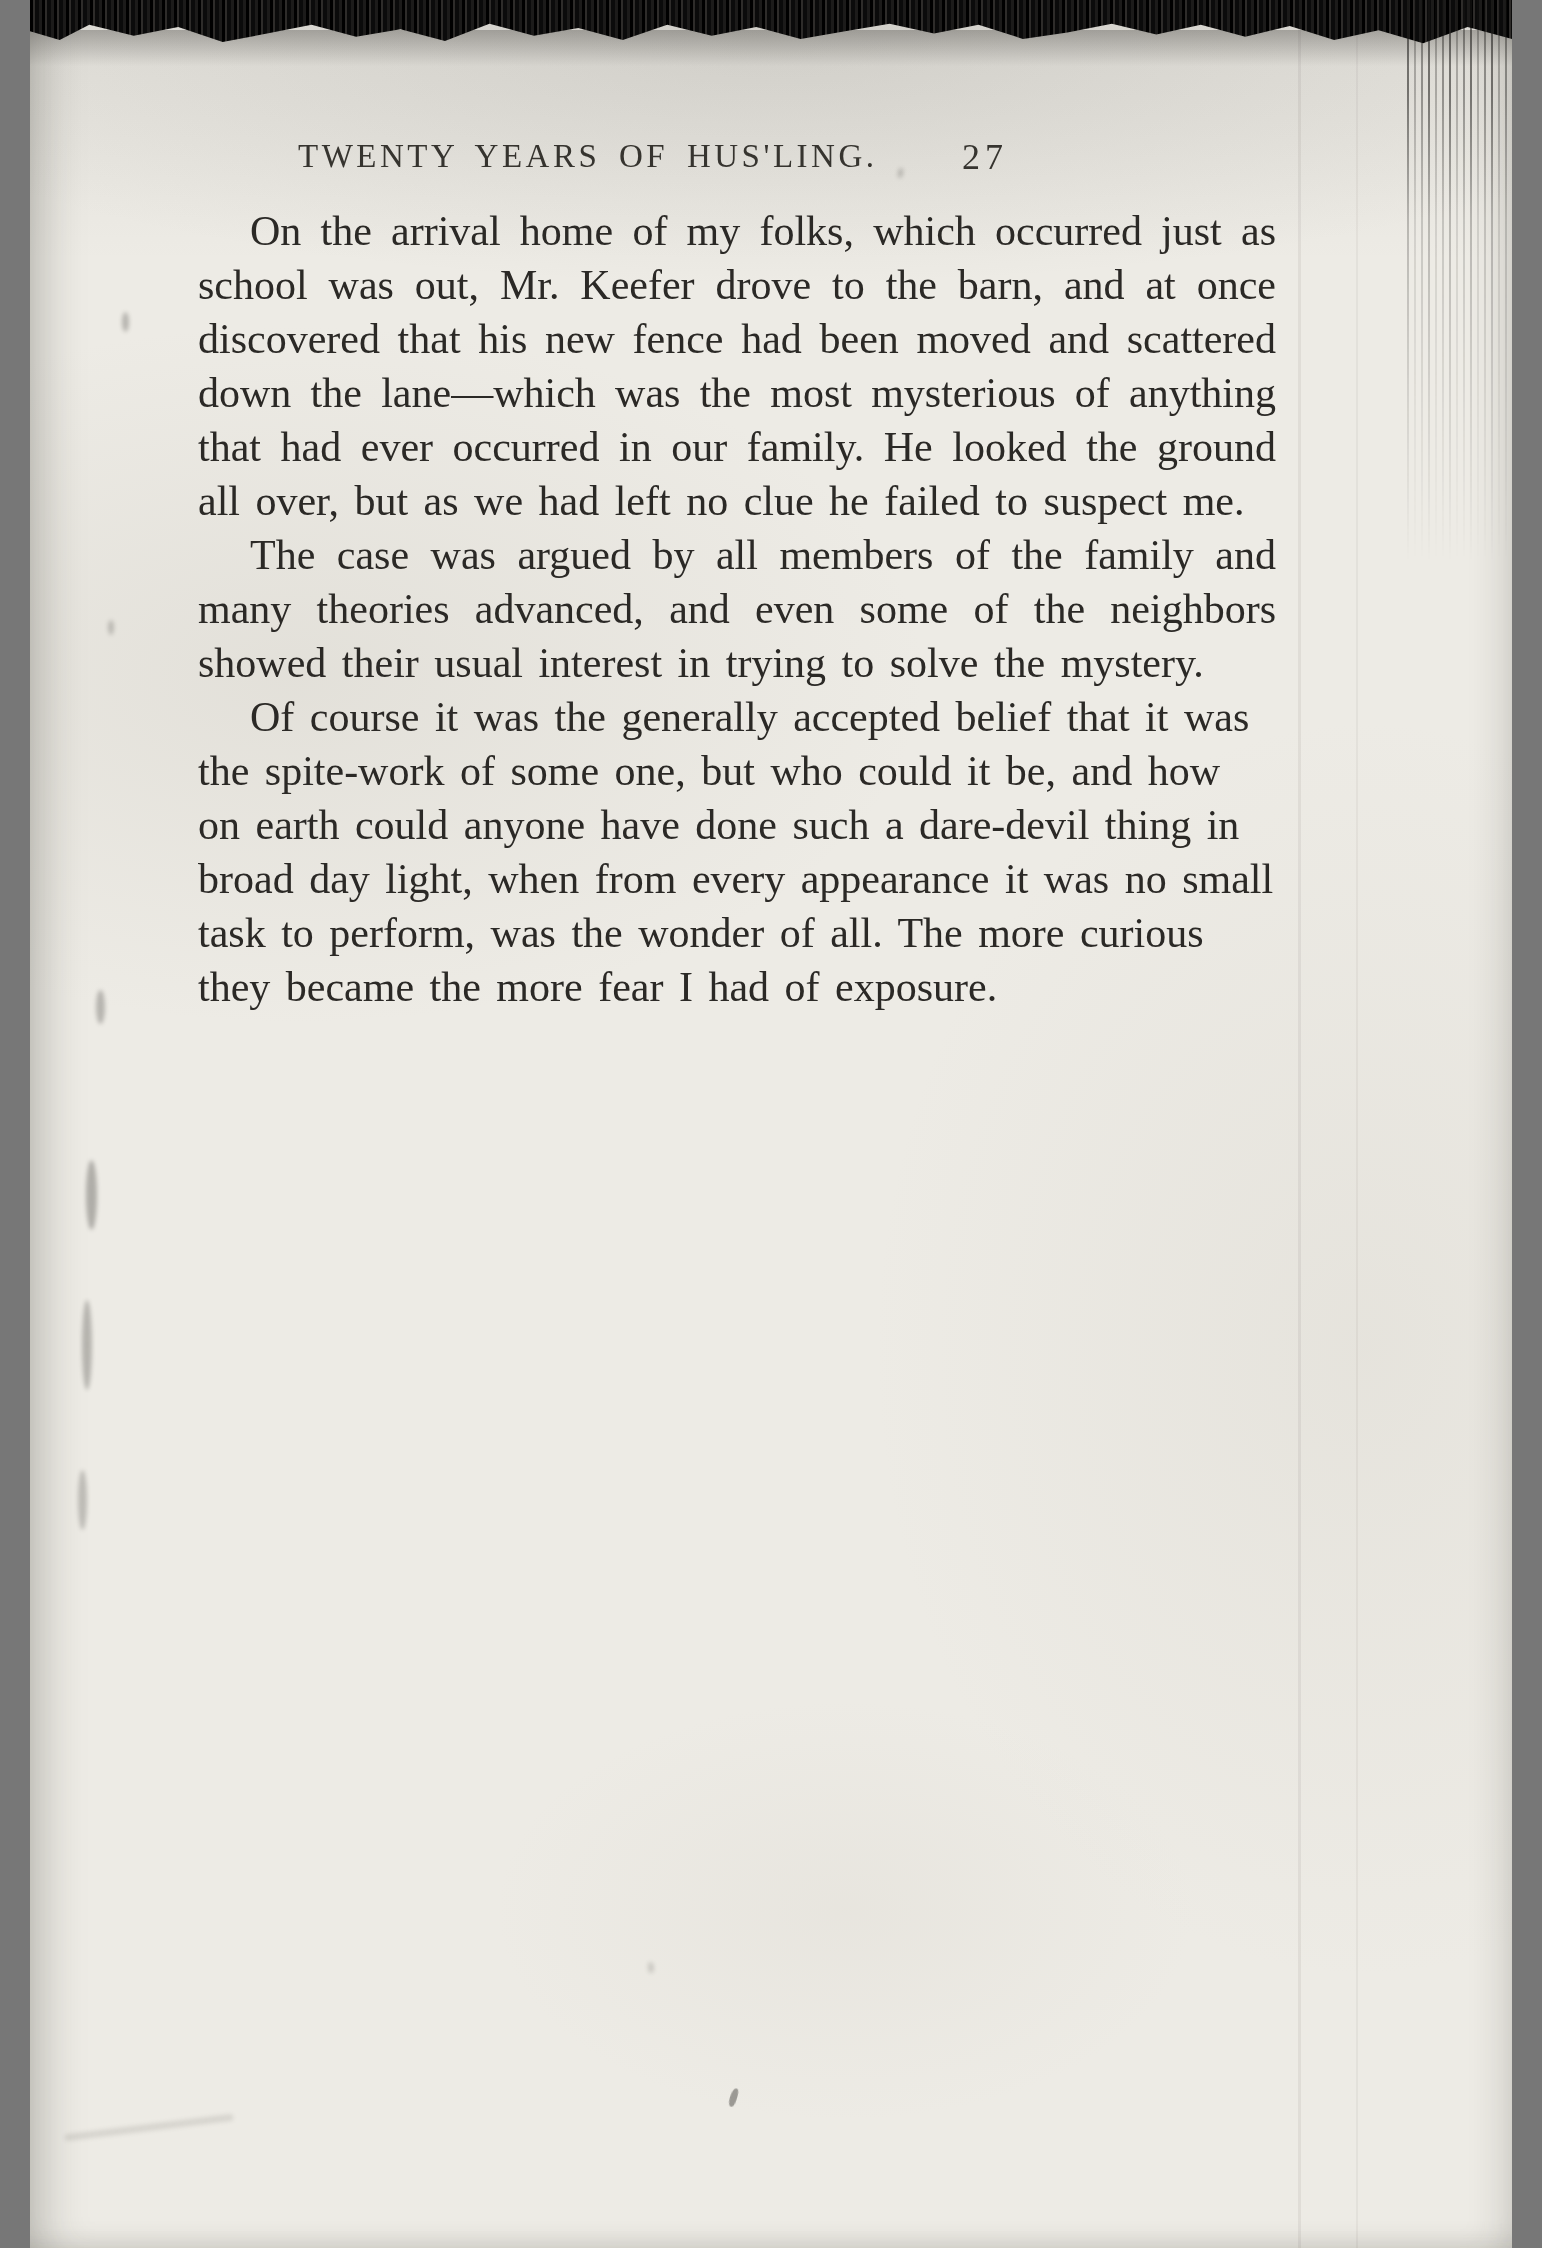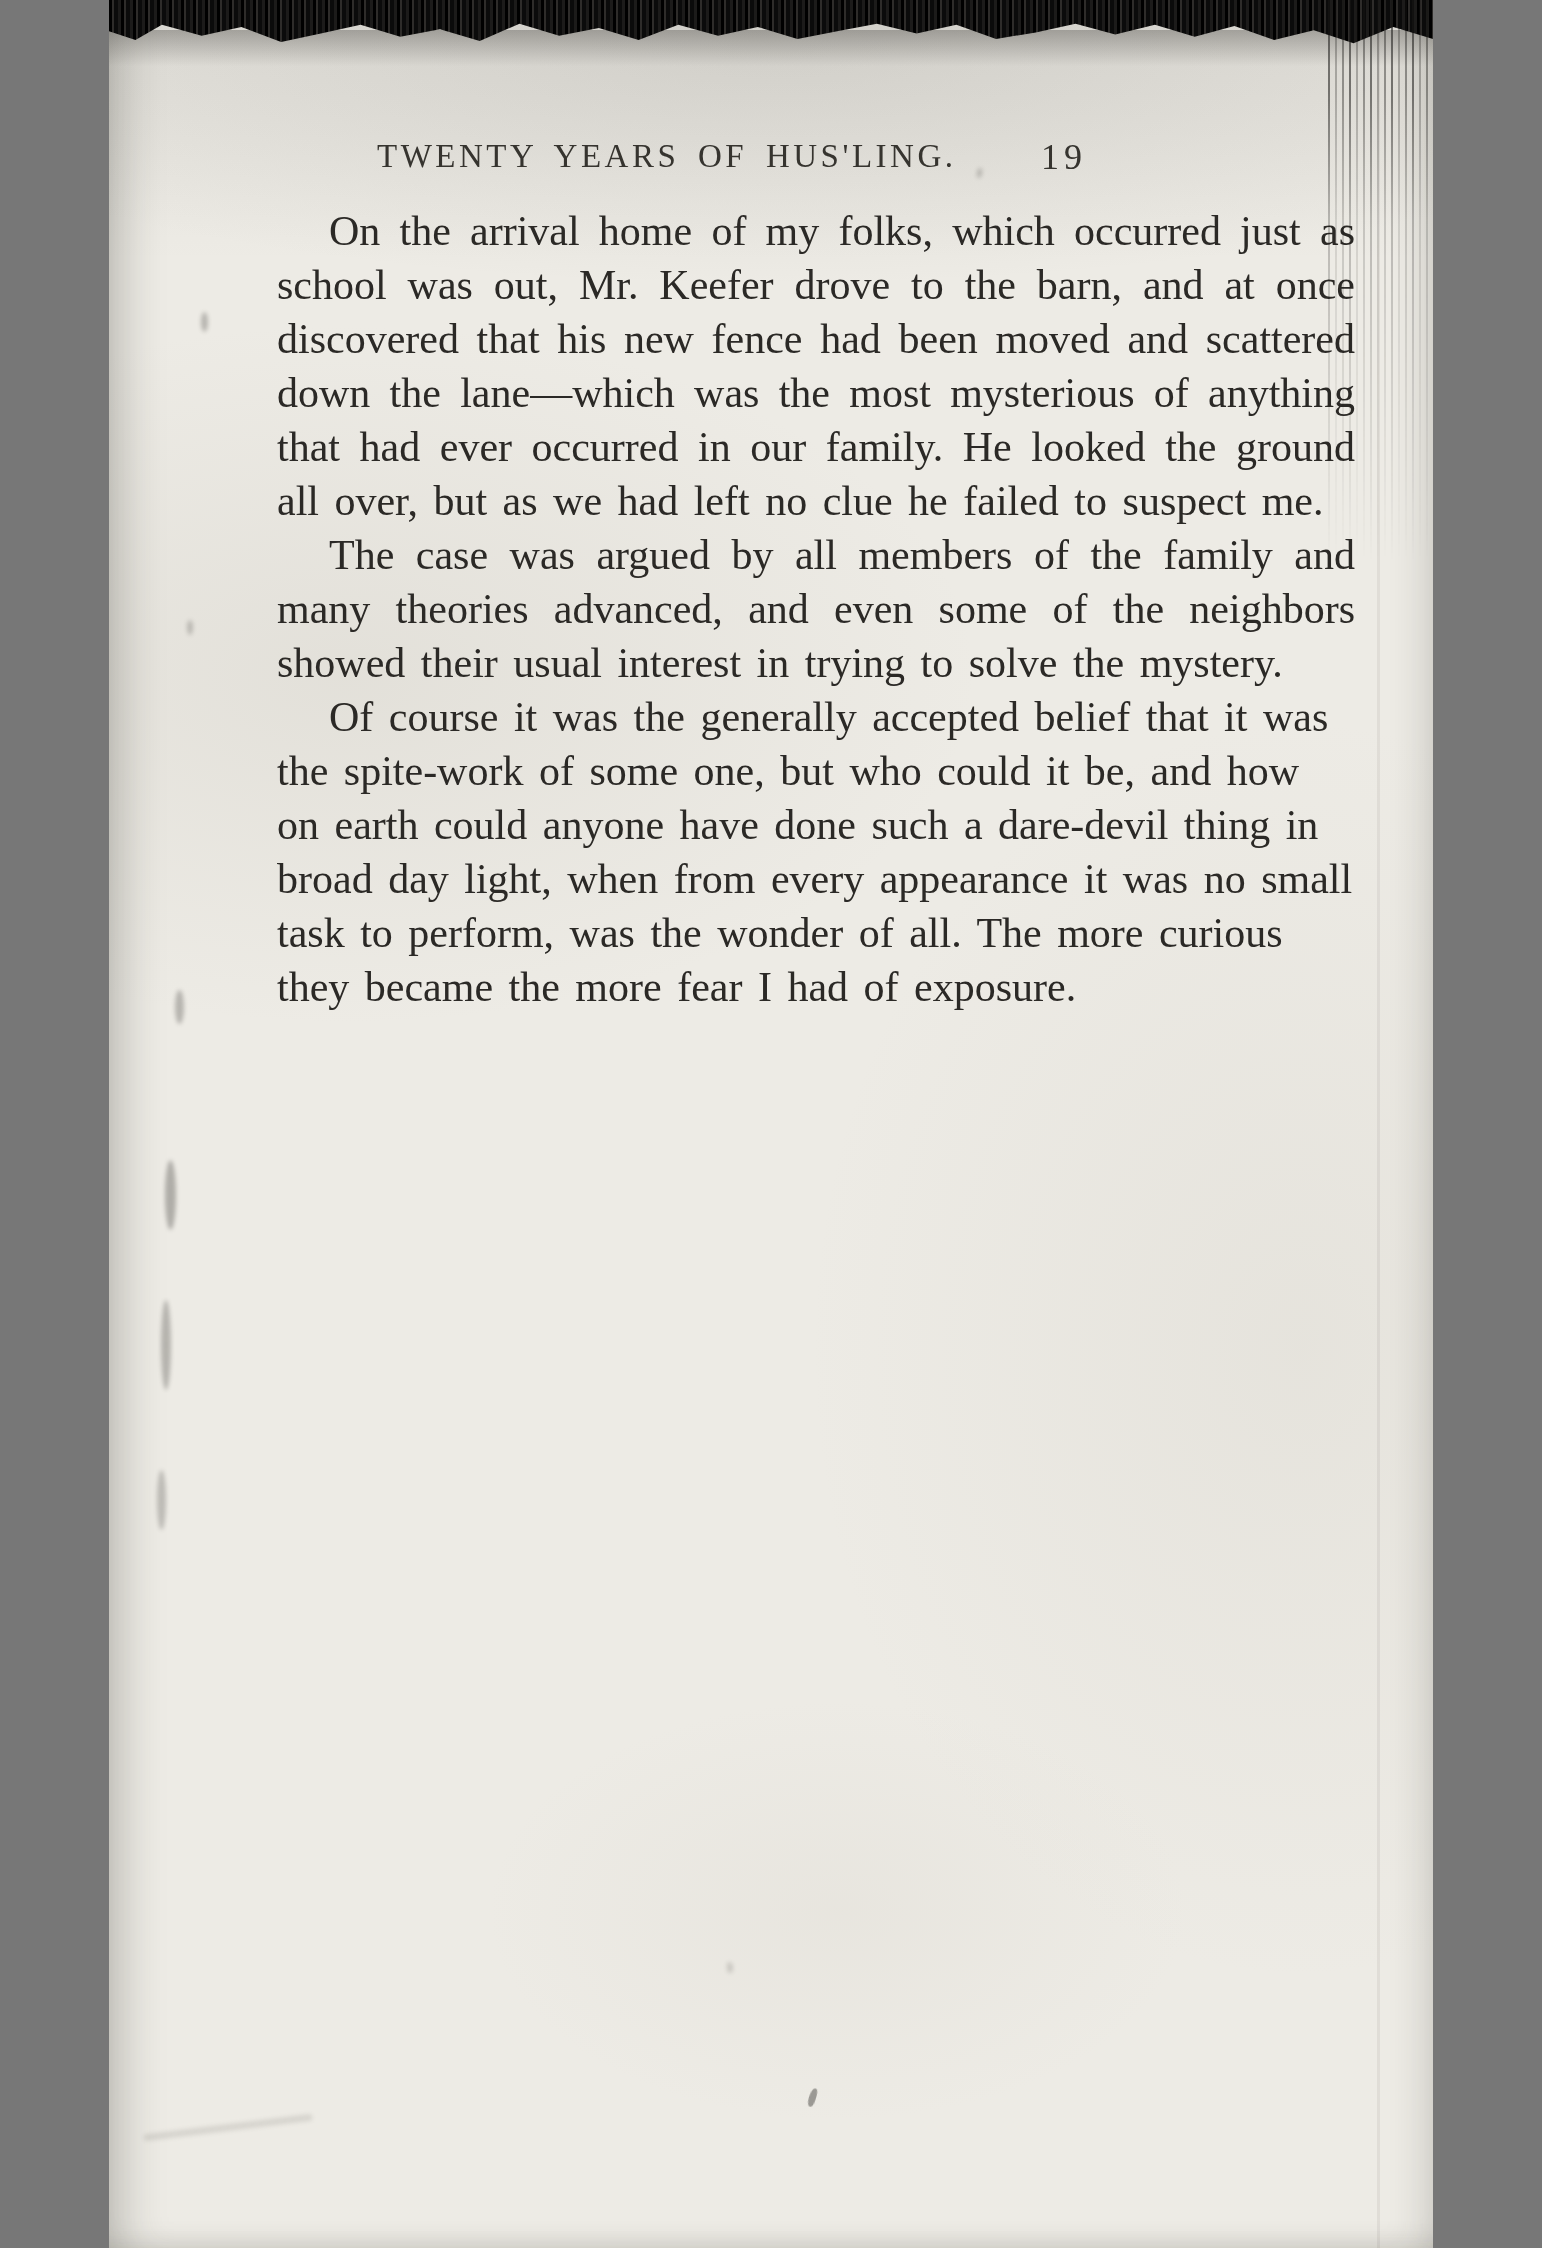--- a/index.html
+++ b/index.html
@@ -2,21 +2,21 @@
 <html><head>
 <meta charset="utf-8">
 <style>
   html, body {
     margin: 0;
     padding: 0;
     background: #777;
   }
   .scan-page {
     position: relative;
-    width: 1324px;
+    width: 1482px;
     height: 2248px;
     margin: 0 auto;
     overflow: hidden;
     background-color: #edebe5;
     background-image:
       radial-gradient(ellipse 900px 500px at 18% 30%, rgba(190,186,176,0.22), transparent 70%),
       radial-gradient(ellipse 700px 900px at 90% 60%, rgba(200,196,186,0.20), transparent 70%),
       radial-gradient(ellipse 500px 300px at 55% 85%, rgba(205,200,190,0.16), transparent 70%),
       radial-gradient(ellipse 1200px 300px at 50% 2%, rgba(130,128,122,0.18), transparent 80%),
       linear-gradient(to bottom, rgba(150,148,142,0.15), rgba(0,0,0,0) 260px);
@@ -161,21 +161,21 @@
   <div class="smudge s4"></div>
   <div class="smudge s5"></div>
   <div class="smudge s6"></div>
   <div class="smudge s7"></div>
   <div class="smudge s8"></div>
   <div class="smudge s9"></div>
   <div class="streak-diag"></div>
 
   <div class="page-header">
     <span class="header-title">TWENTY YEARS OF HUS'LING.</span>
-    <span class="page-number">19</span>
+    <span class="page-number">27</span>
   </div>
 
   <div class="text-block">
       <p class="indent">On the arrival home of my folks, which occurred just as school was out, Mr. Keefer drove to the barn, and at once discovered that his new fence had been moved and scattered down the lane—which was the most mysterious of anything that had ever occurred in our family. He looked the ground all over, but as we had left no clue he failed to suspect me.</p>
       <p class="indent">The case was argued by all members of the family and many theories advanced, and even some of the neighbors showed their usual interest in trying to solve the mystery.</p>
       <p class="indent">Of course it was the generally accepted belief that it was the spite-work of some one, but who could it be, and how on earth could anyone have done such a dare-devil thing in broad day light, when from every appearance it was no small task to perform, was the wonder of all. The more curious they became the more fear I had of exposure.</p>
     </div>
 
 </div>
 

